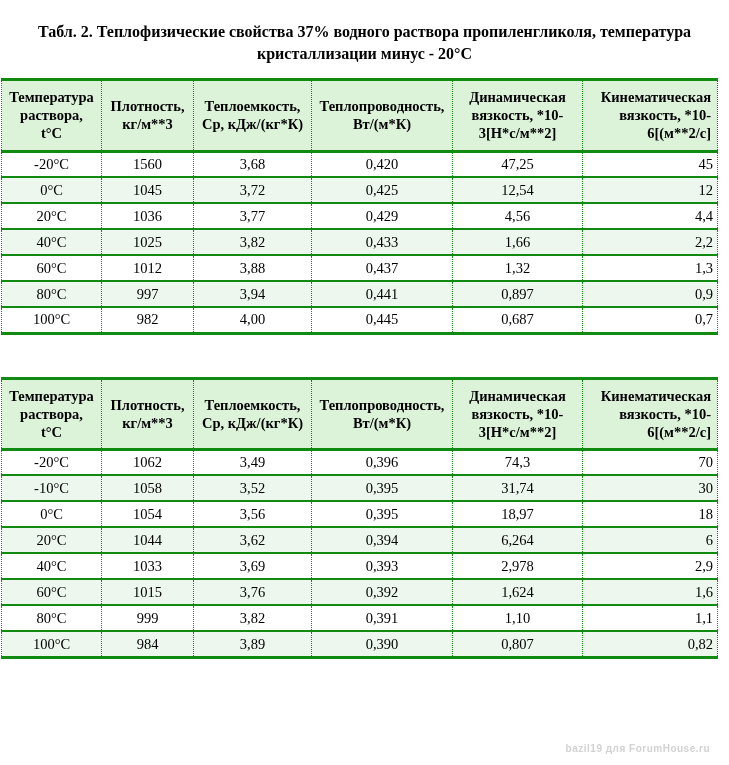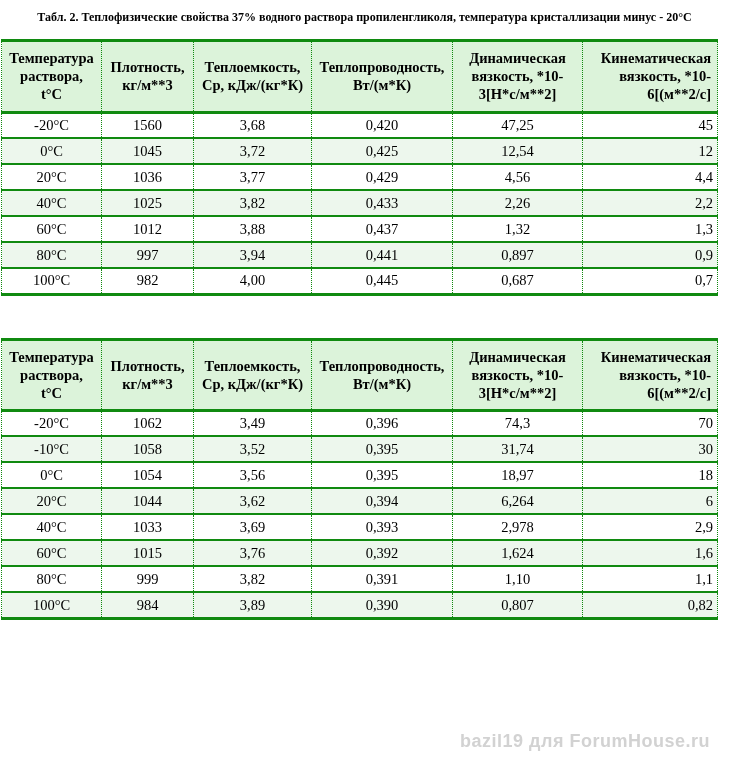--- a/index.html
+++ b/index.html
@@ -14,24 +14,24 @@
     width:729px;height:765px;
     background:#ffffff;
     font-family:"Liberation Serif","DejaVu Serif",serif;
     color:#000;
     position:relative;
     overflow:hidden;
   }
   .page{width:729px;height:765px;position:relative;}
   .table-title{
     font-weight:bold;
-    font-size:12px;
+    font-size:16px;
     line-height:1.35;
     text-align:center;
-    margin:0;
+    margin:12px;
     padding:9px 4px 0 4px;
   }
   .data-table{
     border-collapse:collapse;
     table-layout:fixed;
     width:716px;
     margin:14px 0 0 1px;
     padding-left:47px;
   }
   .data-table th{
@@ -72,21 +72,21 @@
   .data-table th:nth-child(6),.data-table td:nth-child(6){width:135px;text-align:right;}
 
   .title-gap{height:28px;}
 
   .watermark{
     position:absolute;
     top:731px;
     right:19px;
     font-family:"Liberation Sans","DejaVu Sans",sans-serif;
     font-weight:bold;
-    font-size:18px;
+    font-size:10px;
     letter-spacing:0.5px;
     color:var(--watermark-gray);
     text-shadow:0 0 1px #ffffff;
     pointer-events:none;
     white-space:nowrap;
   }
 </style>
 </head>
 <body>
 
@@ -128,21 +128,21 @@
           <td>3,77</td>
           <td>0,429</td>
           <td>4,56</td>
           <td>4,4</td>
         </tr>
         <tr>
           <td>40°С</td>
           <td>1025</td>
           <td>3,82</td>
           <td>0,433</td>
-          <td>2,26</td>
+          <td>1,66</td>
           <td>2,2</td>
         </tr>
         <tr>
           <td>60°С</td>
           <td>1012</td>
           <td>3,88</td>
           <td>0,437</td>
           <td>1,32</td>
           <td>1,3</td>
         </tr>

